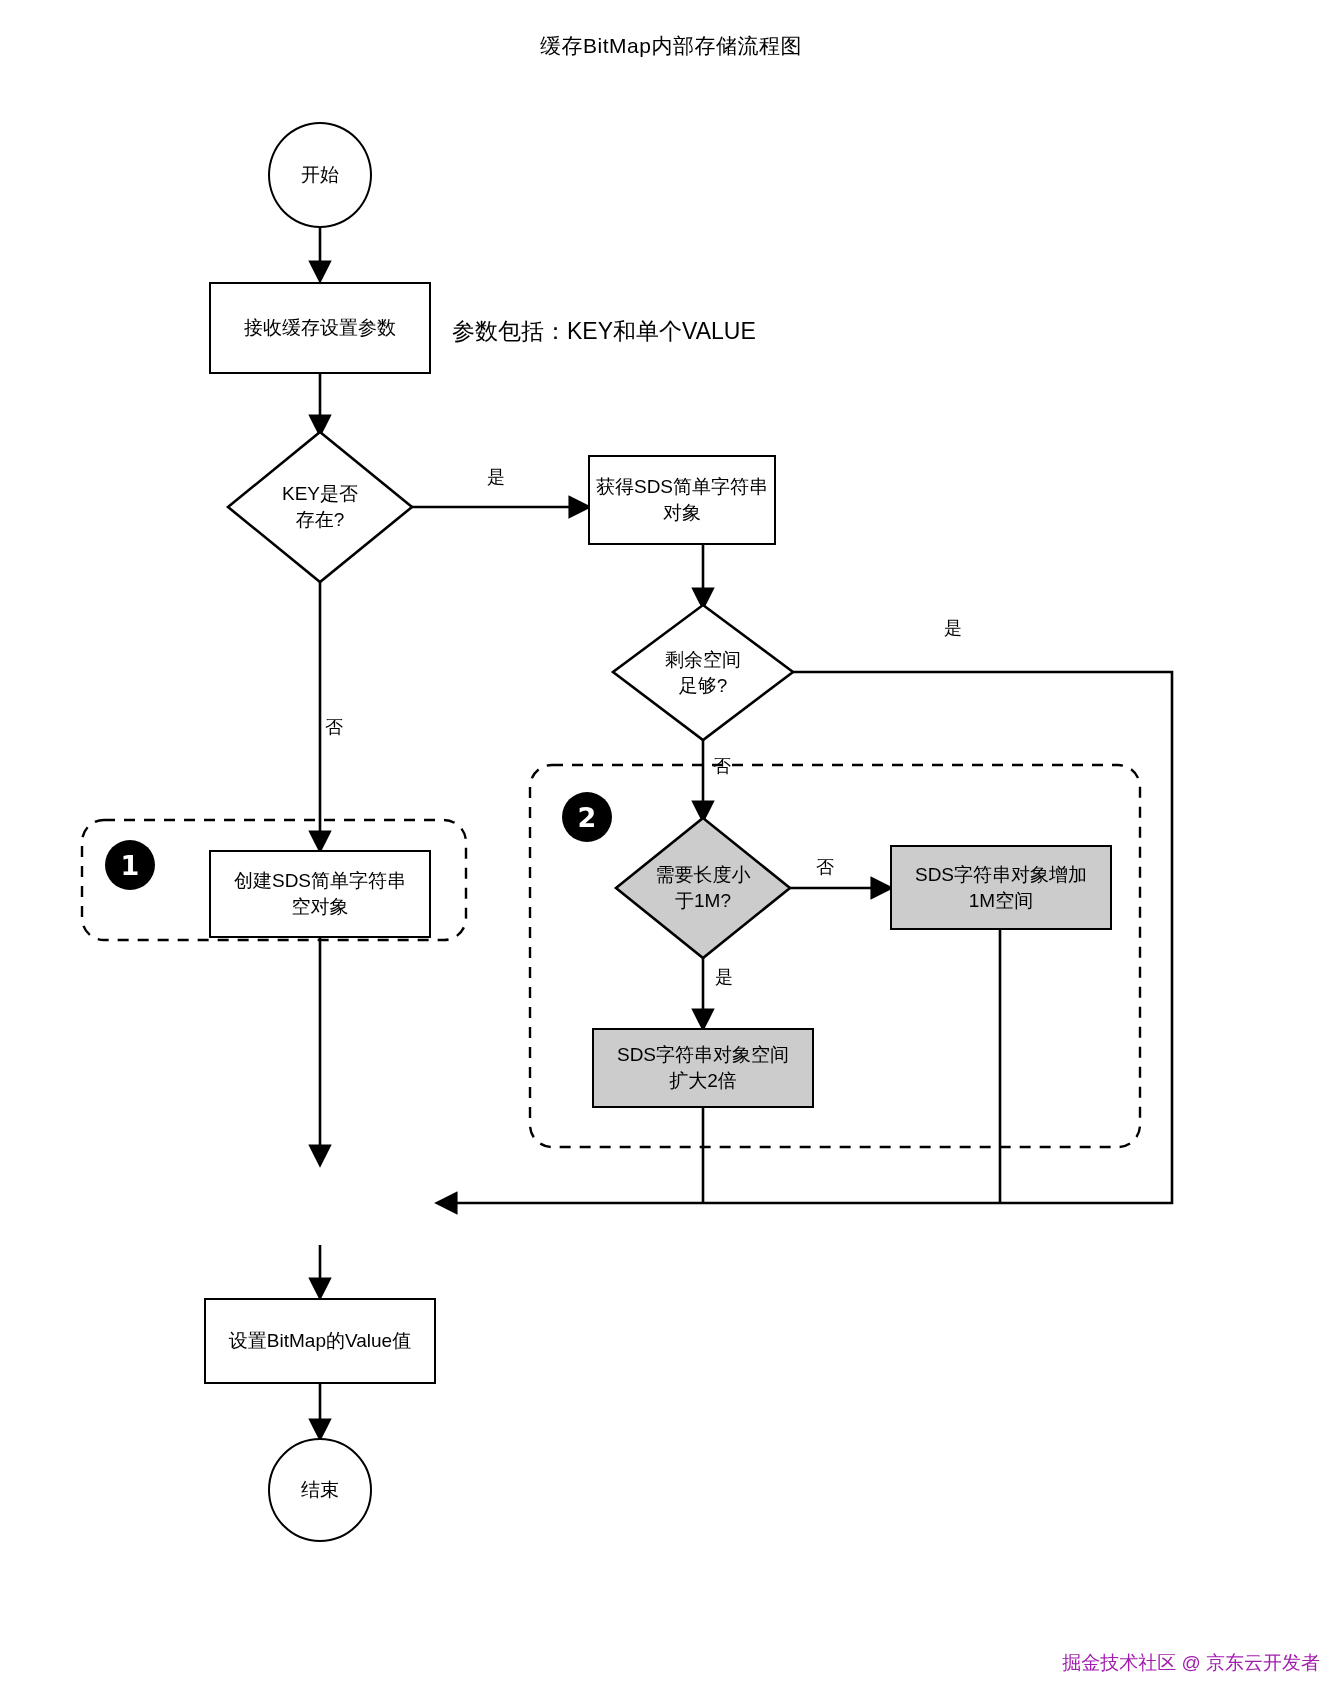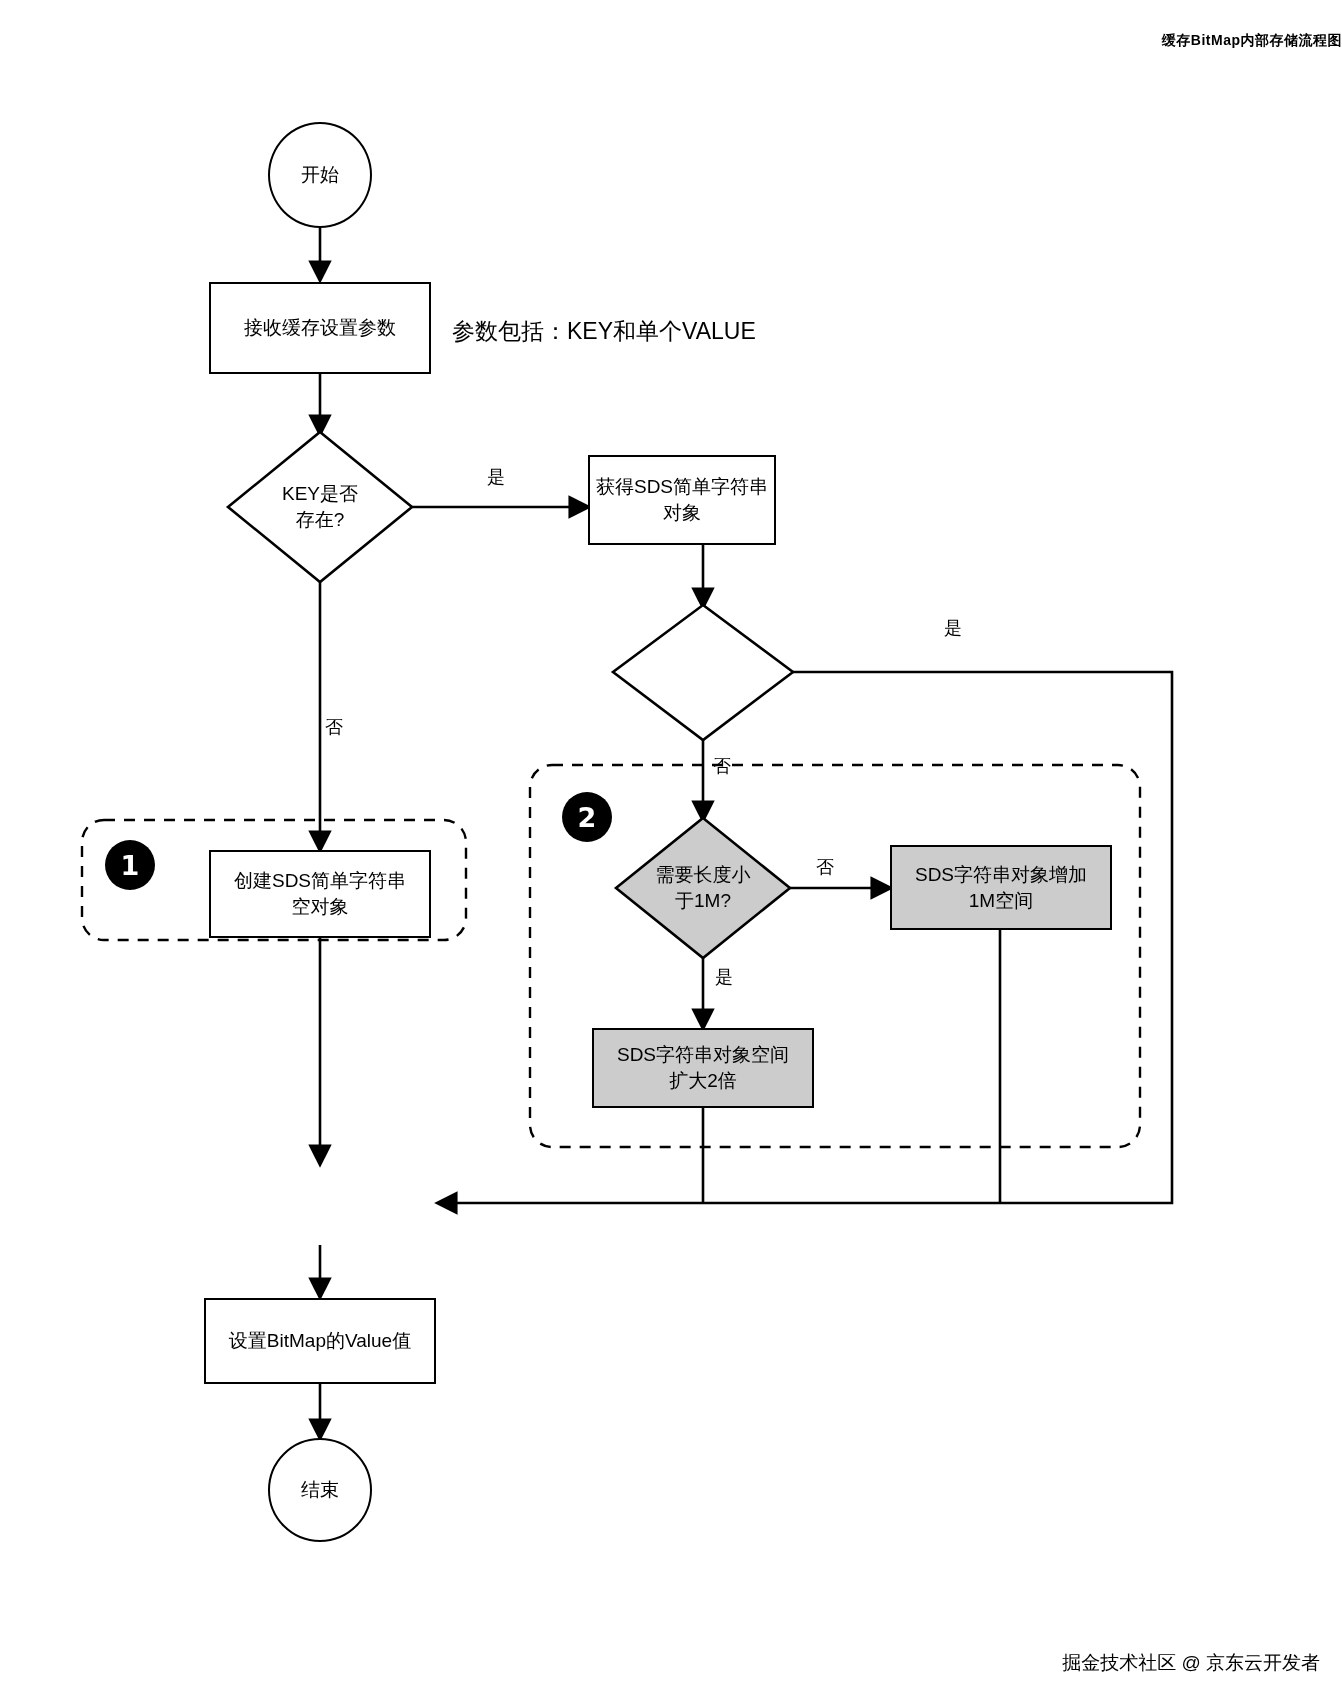--- a/index.html
+++ b/index.html
@@ -19,23 +19,23 @@
     position: absolute;
     inset: 0;
     width: 1342px;
     height: 1696px;
   }
   .title {
     position: absolute;
     left: 0;
     top: 32px;
     width: 1342px;
-    text-align: right;
-    font-size: 14px;
-    font-weight: bold;
+    text-align: center;
+    font-size: 21px;
+    font-weight: normal;
     letter-spacing: 0.5px;
   }
   svg.layer {
     position: absolute;
     left: 0;
     top: 0;
     width: 1342px;
     height: 1696px;
     pointer-events: none;
   }
@@ -93,21 +93,21 @@
     justify-content: center;
     font-size: 27px;
     font-weight: bold;
     font-family: "DejaVu Sans", sans-serif;
   }
   .watermark {
     position: absolute;
     right: 22px;
     bottom: 20px;
     font-size: 19px;
-    color: #000000;
+    color: #a21caf;
     white-space: nowrap;
     margin-top: 48px;
   }
 </style>
 </head>
 <body>
 
 <div id="canvas">
 
   <div class="title">缓存BitMap内部存储流程图</div>
@@ -179,20 +179,28 @@
     </div>
   </div>
 
   <div class="node" style="left:588px; top:455px; width:188px; height:90px;">
     <div>
       <div>获得SDS简单字符串</div>
       <div>对象</div>
     </div>
   </div>
 
+  <div class="diamond-wrap" style="left:613px; top:605px; width:180px; height:135px;">
+    <div class="diamond-label">
+      <div>
+        <div>剩余空间</div>
+        <div>足够?</div>
+      </div>
+    </div>
+  </div>
 
   <div class="diamond-wrap" style="left:616px; top:818px; width:174px; height:140px;">
     <div class="diamond-label">
       <div>
         <div>需要长度小</div>
         <div>于1M?</div>
       </div>
     </div>
   </div>
 

